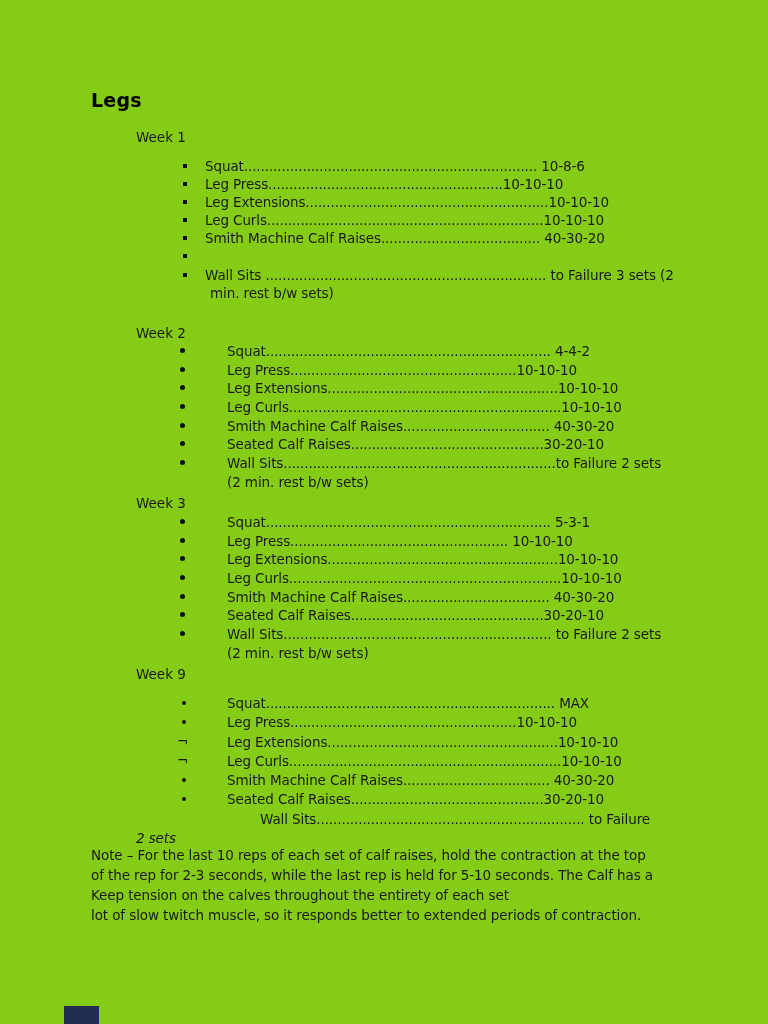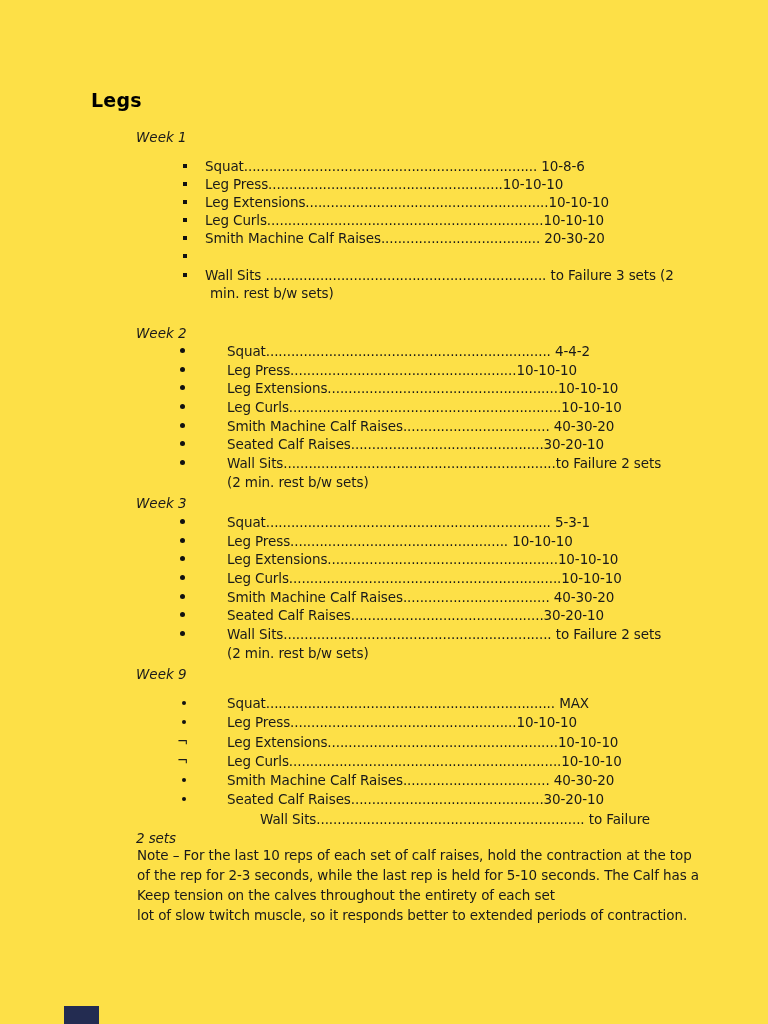--- a/index.html
+++ b/index.html
@@ -1,28 +1,28 @@
 <!DOCTYPE html>
 <html><head>
 <meta charset="utf-8">
 <style>
   html,body{margin:0;padding:0;}
   body{
     width:768px;height:1024px;background:#ffffff;
     font-family:"DejaVu Sans","Liberation Sans",sans-serif;
     color:#1a1a1a;
   }
-  .page{position:relative;width:768px;height:1024px;background:#fde047;overflow:hidden;}
+  .page{position:relative;width:768px;height:1024px;background:#84cc16;overflow:hidden;}
   .doc-title{
     position:absolute;left:91px;top:88px;margin:0;
     font-size:19px;line-height:24px;font-weight:700;color:#000;
     letter-spacing:0.2px;
   }
   .week{position:absolute;left:0;width:768px;font-size:13.5px;}
-  .week-label{position:absolute;left:136px;top:0;line-height:18px;white-space:nowrap;font-style:italic;}
+  .week-label{position:absolute;left:136px;top:0;line-height:18px;white-space:nowrap;}
   .rows{position:absolute;left:0;width:768px;}
   .row{position:relative;width:768px;}
   .row .txt{position:absolute;top:0;white-space:nowrap;line-height:17px;letter-spacing:-0.1px;}
   .mk{position:absolute;background:#111;}
   .mk.square{left:183px;top:6px;width:4px;height:4px;border-radius:0;}
   .mk.disc{left:180px;top:5px;width:5px;height:5px;border-radius:50%;}
   .mk.disc-sm{left:182px;top:6px;width:4px;height:4px;border-radius:50%;}
   .mk.not{left:177px;top:-1px;width:auto;height:auto;background:none;font-size:13.5px;line-height:17px;color:#1a1a1a;}
   
   .week1{top:128px;}
@@ -40,21 +40,21 @@
   .week3 .row{height:18.7px;}
   .week3 .row .txt{left:227px;}
   .week3 .row.cont .txt{left:227px;}
   .week4{top:665px;}
   .week4 .rows{top:30px;}
   .week4 .row{height:19.3px;}
   .week4 .row .txt{left:227px;}
   .week4 .row.wallsits .txt{left:260px;}
   .week4 .row.trail .txt{left:136px;font-style:italic;}
   .note{position:absolute;left:91px;top:845px;width:620px;font-size:13.5px;}
-  .note .note-line{height:20px;line-height:20px;white-space:nowrap;letter-spacing:-0.1px;margin-left:46px;}
+  .note .note-line{height:20px;line-height:20px;white-space:nowrap;letter-spacing:-0.1px;}
   .peek{position:absolute;left:64px;top:1006px;width:35px;height:18px;}
 </style>
 </head>
 <body>
 
 <div class="page">
 
   <h1 class="doc-title">Legs</h1>
 
   <section class="week week1">
@@ -71,21 +71,21 @@
         <div class="row item">
           <span class="mk square"></span>
           <span class="txt">Leg Extensions..........................................................10-10-10</span>
         </div>
         <div class="row item">
           <span class="mk square"></span>
           <span class="txt">Leg Curls..................................................................10-10-10</span>
         </div>
         <div class="row item">
           <span class="mk square"></span>
-          <span class="txt">Smith Machine Calf Raises...................................... 20-30-20</span>
+          <span class="txt">Smith Machine Calf Raises...................................... 40-30-20</span>
         </div>
         <div class="row item">
           <span class="mk square"></span>
         </div>
         <div class="row item">
           <span class="mk square"></span>
           <span class="txt">Wall Sits ................................................................... to Failure 3 sets (2</span>
         </div>
         <div class="row cont">
           <span class="txt">min. rest b/w sets)</span>

